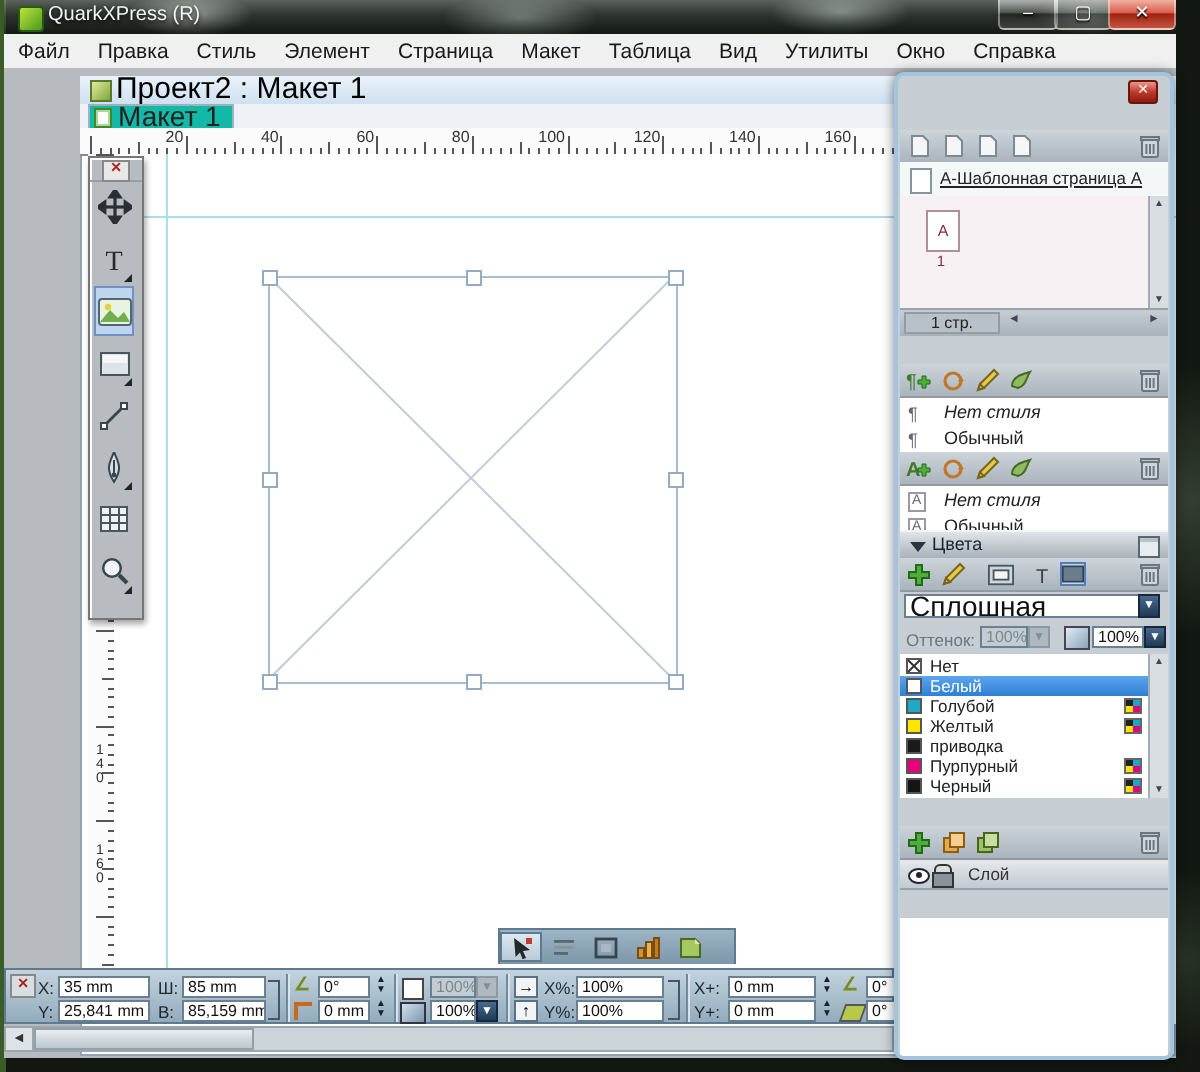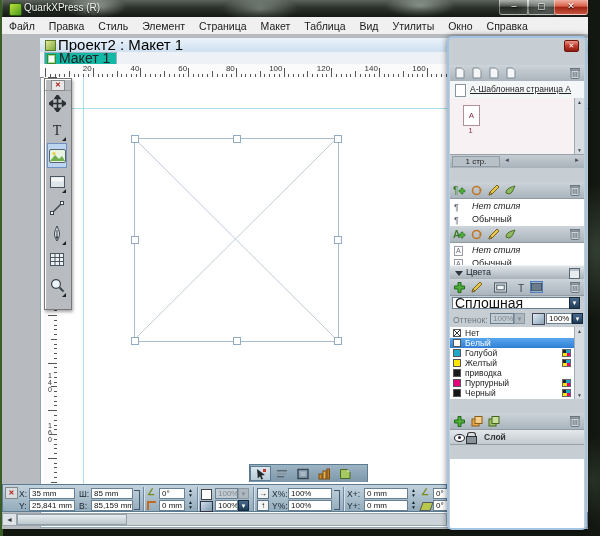--- a/index.html
+++ b/index.html
@@ -117,21 +117,21 @@
   .mini-scroll{position:absolute;width:9px;background:#d7dde1;border-left:1px solid #a2acb3;}
   .mini-arrow{position:absolute;left:0;width:9px;height:8px;font-size:5px;line-height:8px;text-align:center;color:#445;}
   
   .crow{position:absolute;left:0;width:124px;height:10px;font-size:8.5px;line-height:10px;color:#222;}
   .crow.selected{background:linear-gradient(180deg,#5aa7ee,#2f7fd4);color:#fff;}
   .swatch{position:absolute;left:3px;top:1px;width:8px;height:8px;border:1px solid #555;box-sizing:border-box;background:#fff;}
   .cname{position:absolute;left:15px;top:0;}
   .cmyk{position:absolute;right:3px;top:1px;width:9px;height:8px;border:1px solid #666;box-sizing:border-box;
     background:conic-gradient(#18a8c8 0 25%,#e6007e 0 50%,#ffe600 0 75%,#222 0);}
   
-  #layer-colhdr{background:linear-gradient(180deg,#e4e8eb,#c2cad0);border-bottom:1px solid #98a2aa;font-size:8.5px;color:#333;font-weight:bold;}
+  #layer-colhdr{background:linear-gradient(180deg,#e4e8eb,#c2cad0);border-bottom:1px solid #98a2aa;font-size:8.5px;color:#333;}
   #layer-row{background:linear-gradient(180deg,#55a2ec,#2470c8);color:#fff;font-size:8.5px;font-weight:bold;}
   .eye{width:9px;height:6px;border:1px solid #223;border-radius:50%;position:relative;background:#fff;}
   .eye:after{content:"";position:absolute;left:2.5px;top:0.5px;width:3px;height:3px;border-radius:50%;background:#223;}
   svg{display:block;}
 </style>
 </head>
 <body>
 
 <div id="desktop" class="abs"></div>
 

